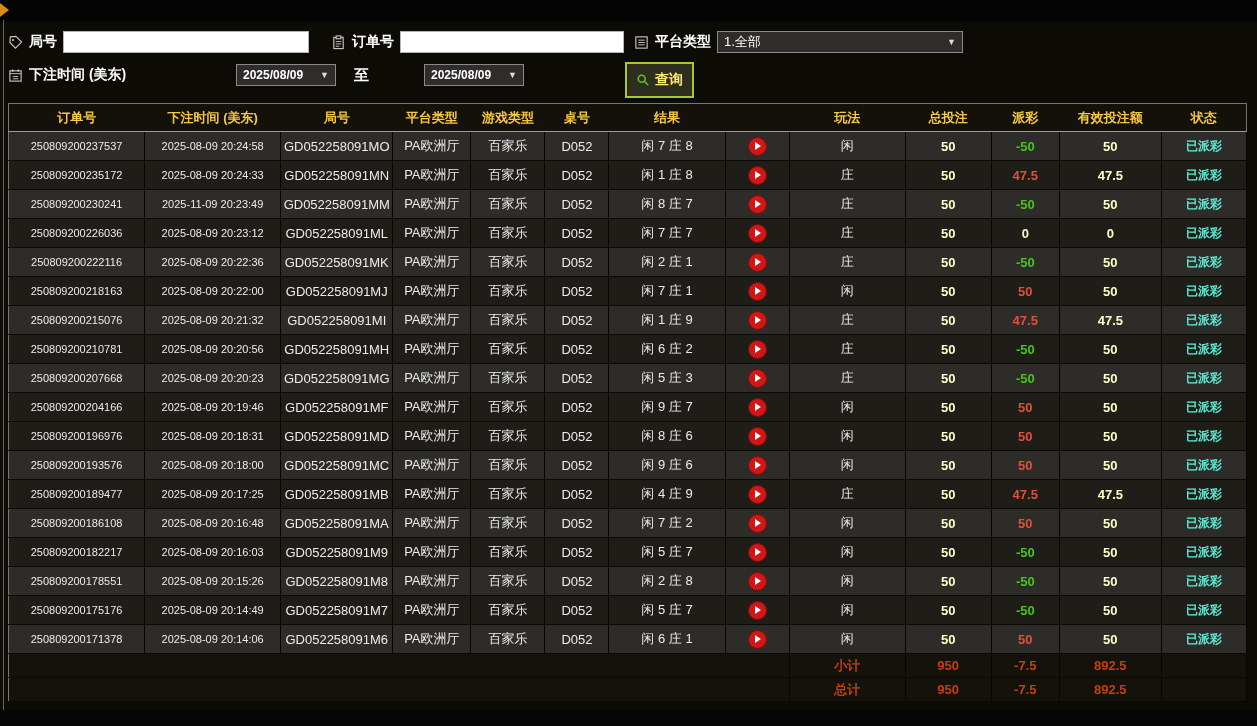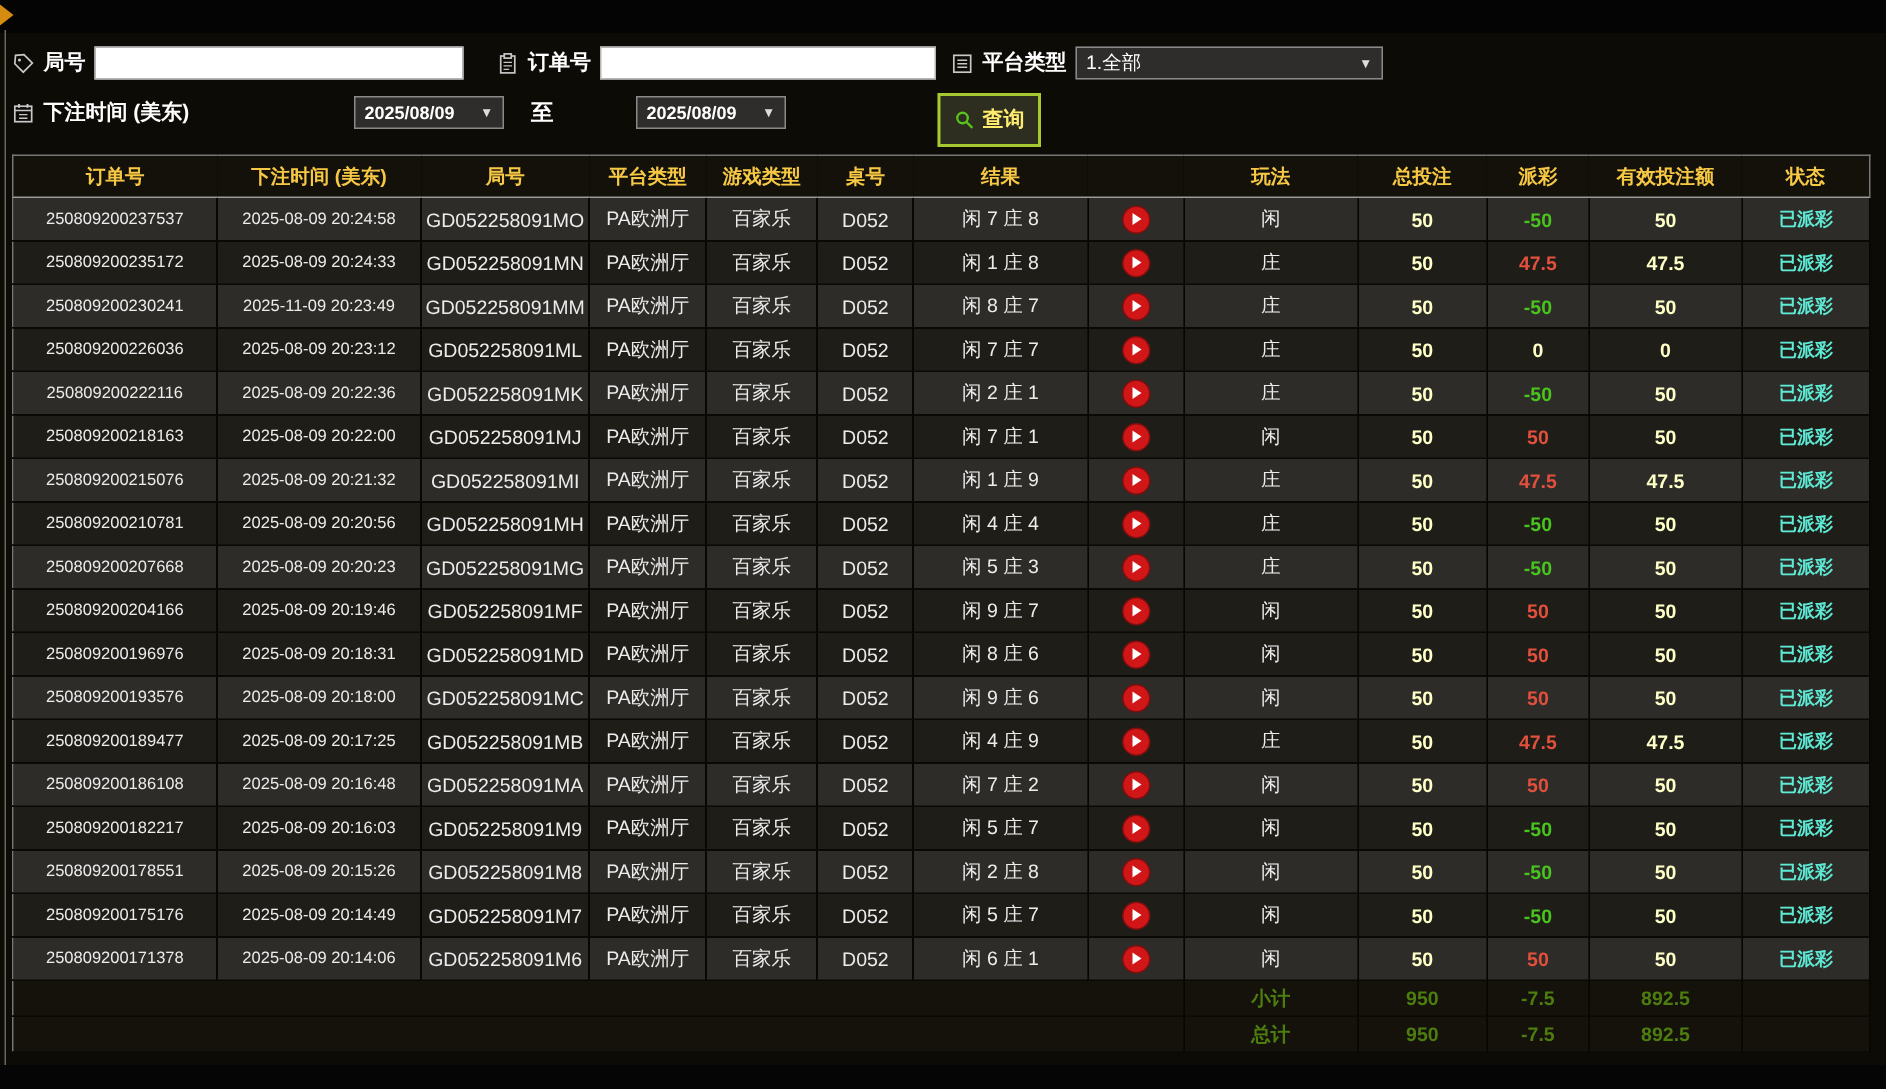--- a/index.html
+++ b/index.html
@@ -6,39 +6,39 @@
   body{width:1257px;height:726px;background:#0d0b06;font-family:"Liberation Sans","DejaVu Sans",sans-serif;position:relative;overflow:hidden;color:#eee;}
   .top-strip{position:absolute;left:0;top:0;width:100%;height:22px;background:#040404;}
   .panel-handle{position:absolute;left:0;top:3px;width:0;height:0;border-top:7px solid transparent;border-bottom:7px solid transparent;border-left:9px solid #d68c10;}
   .left-edge{position:absolute;left:3px;top:20px;bottom:0;width:1px;background:#6a675f;}
   .fgroup{position:absolute;display:flex;align-items:center;gap:6px;height:24px;}
   .flabel{font-size:14px;font-weight:bold;color:#fff;white-space:nowrap;}
   .ficon{width:15px;height:15px;flex:0 0 auto;}
   .text-input{height:20px;border:1px solid #b5b5b5;background:#fff;color:#222;font-size:12px;padding:0 4px;outline:none;}
   .dd{display:flex;align-items:center;justify-content:space-between;background:#2e2d2b;border:1px solid #8a8a8a;color:#fff;font-size:12px;font-weight:bold;padding:0 6px;height:22px;box-sizing:border-box;cursor:pointer;}
   .dd .arrow{font-size:9px;color:#ddd;margin-left:6px;}
-  .platform-dd{width:205px;font-weight:normal;font-size:13px;}
+  .platform-dd{width:246px;font-weight:normal;font-size:13px;}
   .date-dd{width:100px;}
   .to-label{position:absolute;left:354px;top:66px;font-size:15px;font-weight:bold;color:#fff;}
   .search-btn{position:absolute;left:625px;top:62px;height:36px;display:flex;align-items:center;gap:5px;padding:0 9px;background:#2d2d20;border:2px solid #a8c830;box-sizing:border-box;cursor:pointer;}
   .search-btn .lbl{font-size:14px;font-weight:bold;color:#ffec6e;}
   table.grid{position:absolute;left:8px;top:103px;width:1239px;border-collapse:collapse;table-layout:fixed;font-size:13px;border:1px solid #777;}
   .grid th{height:25px;color:#f6c844;font-weight:bold;background:#14110b;border-bottom:1px solid #9a9a9a;font-size:13px;white-space:nowrap;overflow:hidden;}
   .grid td{height:26px;text-align:center;white-space:nowrap;overflow:hidden;border-bottom:1px solid #0a0906;border-right:1px solid rgba(0,0,0,0.45);color:#ececec;}
   tr.odd{background:#2d2c28;}
   tr.even{background:#1e1d18;}
   td.c-order,td.c-time{font-size:11px;}
   td.c-bet,td.c-valid{color:#ffffc8;font-weight:bold;}
   td.neg{color:#49c41d;font-weight:bold;}
   td.pos{color:#e0503c;font-weight:bold;}
   td.zero{color:#ffffc8;font-weight:bold;}
   td.c-status{color:#5eead4;font-weight:bold;font-size:12px;}
   .play-btn{display:inline-flex;align-items:center;justify-content:center;width:17px;height:17px;border-radius:50%;background:#d01616;border:1px solid #7d0f0f;vertical-align:middle;cursor:pointer;}
   .play-tri{width:0;height:0;border-top:4px solid transparent;border-bottom:4px solid transparent;border-left:6px solid #fff;margin-left:2px;}
-  tr.summary td{height:21px;background:#14120b;color:#4d7c0f;font-weight:bold;border-top:1px solid #8a8a8a;border-bottom:1px solid #0a0906;}
+  tr.summary td{height:21px;background:#14120b;color:#c2410c;font-weight:bold;border-top:1px solid #8a8a8a;border-bottom:1px solid #0a0906;}
   .bottom-strip{position:absolute;left:0;bottom:0;width:100%;height:16px;background:#050505;}
 </style>
 </head>
 <body>
 
 <div class="top-strip"></div>
 <div class="panel-handle"></div>
 <div class="left-edge"></div>
 
 <div class="fgroup" style="left:8px;top:30px">
@@ -261,21 +261,21 @@
         <td class="c-valid">47.5</td>
         <td class="c-status">已派彩</td>
       </tr>
       <tr class="even">
         <td class="c-order">250809200210781</td>
         <td class="c-time">2025-08-09 20:20:56</td>
         <td class="c-round">GD052258091MH</td>
         <td class="c-platform">PA欧洲厅</td>
         <td class="c-game">百家乐</td>
         <td class="c-table_no">D052</td>
-        <td class="c-result">闲 4 庄 4</td>
+        <td class="c-result">闲 6 庄 2</td>
         <td class="c-play"><span class="play-btn">
             <span class="play-tri"></span>
           </span></td>
         <td class="c-method">庄</td>
         <td class="c-bet">50</td>
         <td class="c-payout neg">-50</td>
         <td class="c-valid">50</td>
         <td class="c-status">已派彩</td>
       </tr>
       <tr class="odd">

